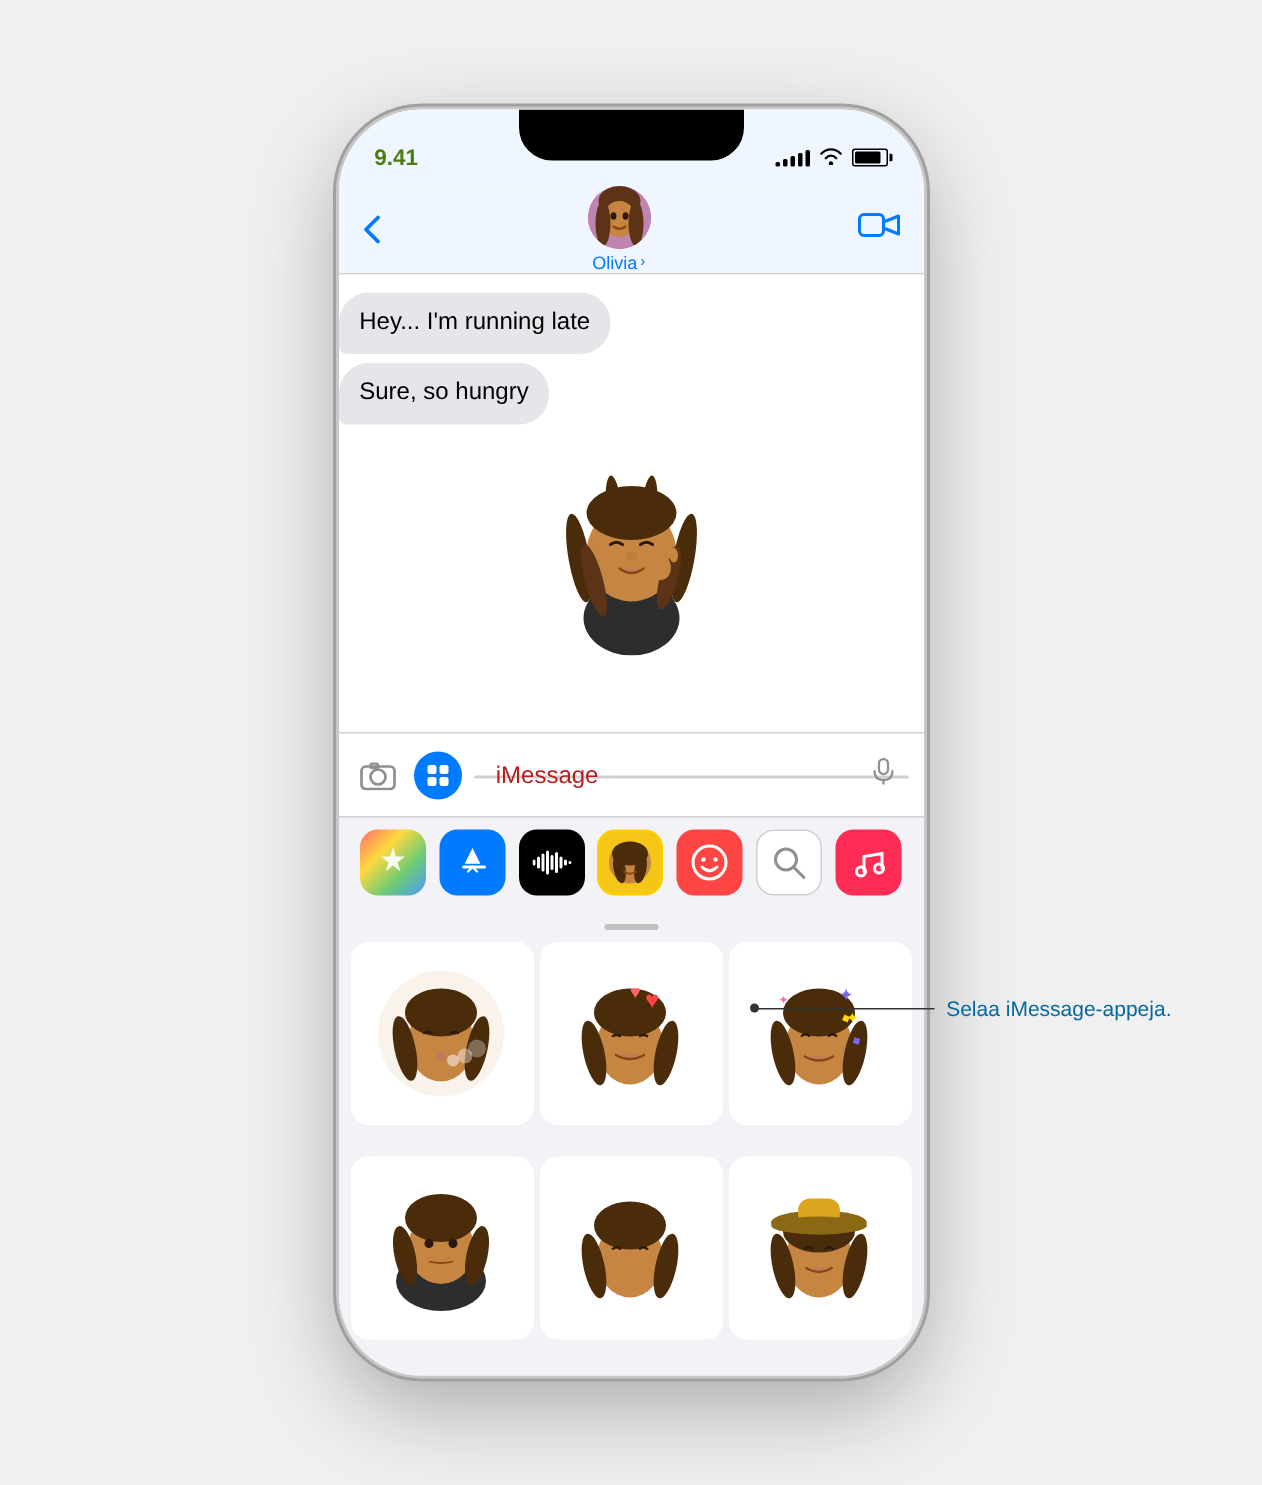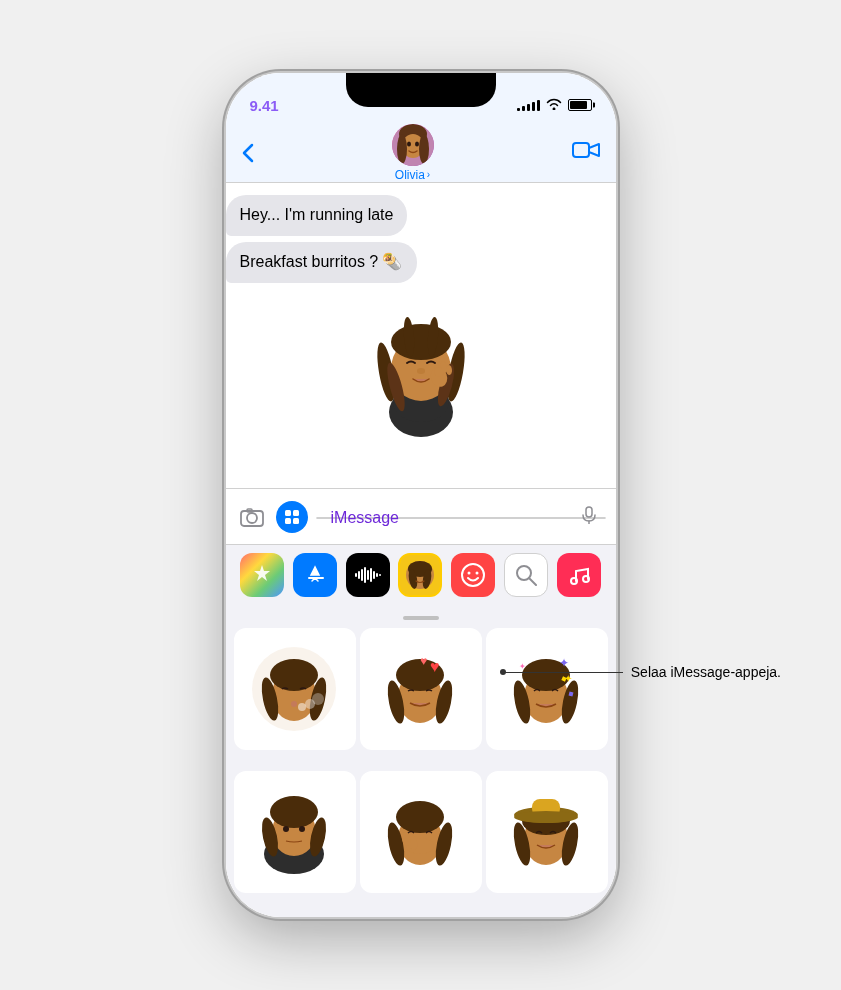--- a/index.html
+++ b/index.html
@@ -52,21 +52,21 @@
       padding: 14px 24px 0;
       display: flex;
       align-items: center;
       justify-content: space-between;
       background: #f0f6ff;
       flex-shrink: 0;
     }
     .status-time {
       font-size: 15px;
       font-weight: 600;
-      color: #8b5cf6;
+      color: #4d7c0f;
     }
     .status-icons {
       display: flex;
       align-items: center;
       gap: 6px;
     }
     .signal-bars {
       display: flex;
       align-items: flex-end;
       gap: 2px;
@@ -263,21 +263,21 @@
       position: absolute;
       left: 0;
       right: 0;
       top: 0;
       bottom: 0;
       border: 1px solid #d0d0d0;
       border-radius: 18px;
       display: flex;
       align-items: center;
       padding-left: 14px;
-      color: #6d28d9;
+      color: #b91c1c;
       font-size: 16px;
       pointer-events: none;
     }
     .input-mic-btn {
       position: absolute;
       right: 10px;
       color: #8e8e93;
       font-size: 16px;
     }
 
@@ -360,21 +360,21 @@
       width: 6px;
       height: 6px;
       background: #333;
       border-radius: 50%;
       position: absolute;
       left: -3px;
       top: -3px;
     }
     .annotation-text {
       font-size: 14px;
-      color: #000000;
+      color: #0369a1;
       white-space: nowrap;
       margin-left: 8px;
     }
   </style>
 </head>
 <body>
 
 <div class="phone-frame">
   <div class="notch"></div>
 
@@ -444,26 +444,26 @@
     <div class="chat-area">
 
       <div class="bubble-row incoming">
         <div class="bubble incoming">
           <span>Hey... I'm running late</span>
         </div>
       </div>
 
 
 
-
       <div class="bubble-row incoming">
         <div class="bubble incoming">
-          <span>Breakfast burritos ? 🌯</span>
+          <span>Sure, so hungry</span>
         </div>
       </div>
+
 
       <div class="sticker-row">
         <div class="memoji-sticker">
           <svg width="120" height="140" viewBox="0 0 120 140">
 
             <ellipse cx="60" cy="115" rx="32" ry="25" fill="#2d2d2d"></ellipse>
             <ellipse cx="60" cy="105" rx="28" ry="20" fill="#2d2d2d"></ellipse>
 
             <rect x="50" y="85" width="20" height="15" rx="5" fill="#c68642"></rect>
 

